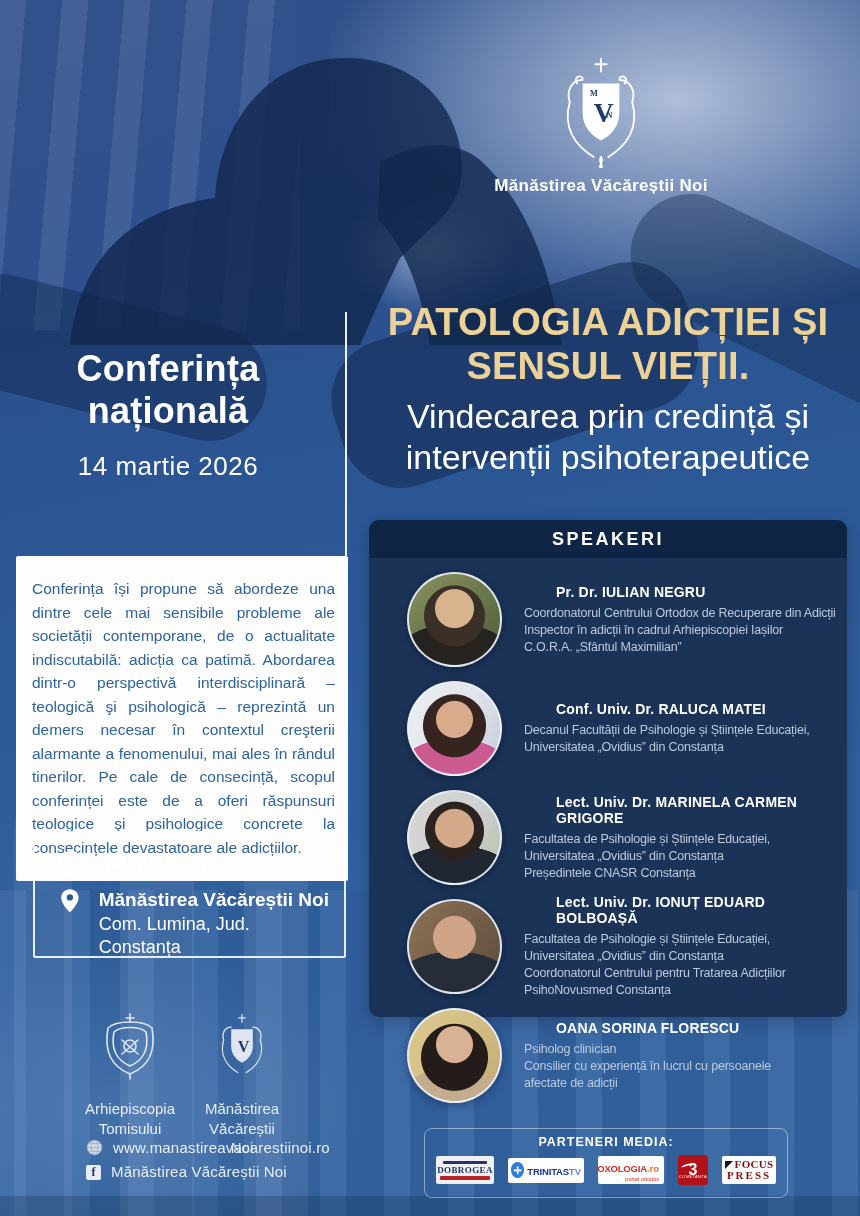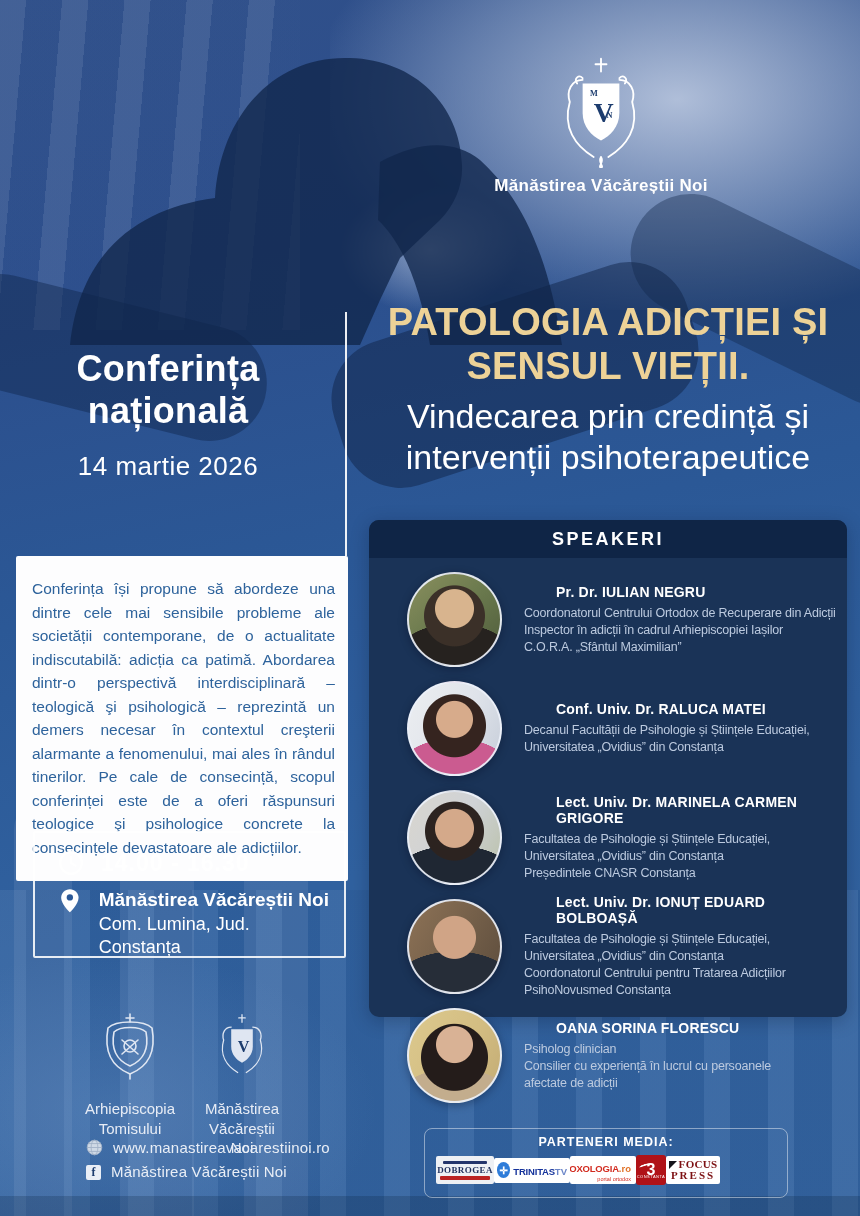--- a/index.html
+++ b/index.html
@@ -117,21 +117,21 @@
   .flink + .flink{ margin-top:7px; }
   .flink-text{ font-size:15px; letter-spacing:.2px; }
   .fb-ic{ width:15px; height:15px; background:#e9eef6; color:#1c3c6e; border-radius:2px;
     display:flex; align-items:center; justify-content:center;
     font-size:12px; font-weight:700; font-family:"Liberation Serif", serif; }
 
   
   .partners{ position:absolute; left:424px; top:1128px; width:364px; height:70px;
     border:1px solid rgba(255,255,255,.45); border-radius:8px; }
   .partners-heading{ text-align:center; margin-top:6px; color:#fff; font-size:12.5px; font-weight:700; letter-spacing:1px; }
-  .partner-row{ display:flex; align-items:center; justify-content:flex-start; padding:6px 11px 0 11px; }
+  .partner-row{ display:flex; align-items:center; justify-content:space-between; padding:6px 11px 0 11px; }
   .lg{ background:#fff; border-radius:2px; display:flex; align-items:center; justify-content:center; overflow:hidden; }
   .lg-dobrogea{ width:58px; height:28px; flex-direction:column; background:#eef0f4; }
   .dob-top{ width:44px; height:3px; background:#24356b; border-radius:1px; margin-bottom:1px; }
   .dob-name{ font-family:"Liberation Serif", serif; font-size:9px; font-weight:700; color:#1f2f5c; letter-spacing:.4px; }
   .dob-bar{ width:50px; height:4px; background:#b22; border-radius:1px; margin-top:1px; }
   .lg-trinitas{ width:76px; height:25px; gap:3px; padding:0 3px; }
   .tri-globe{ width:16px; height:16px; border-radius:50%; background:#2e7cd9; color:#fff;
     display:flex; align-items:center; justify-content:center; font-size:10px; font-weight:700; }
   .tri-name{ font-size:9.5px; font-weight:800; color:#15339b; letter-spacing:-.2px; }
   .tri-tv{ font-size:9.5px; font-weight:800; color:#6b86c8; }

